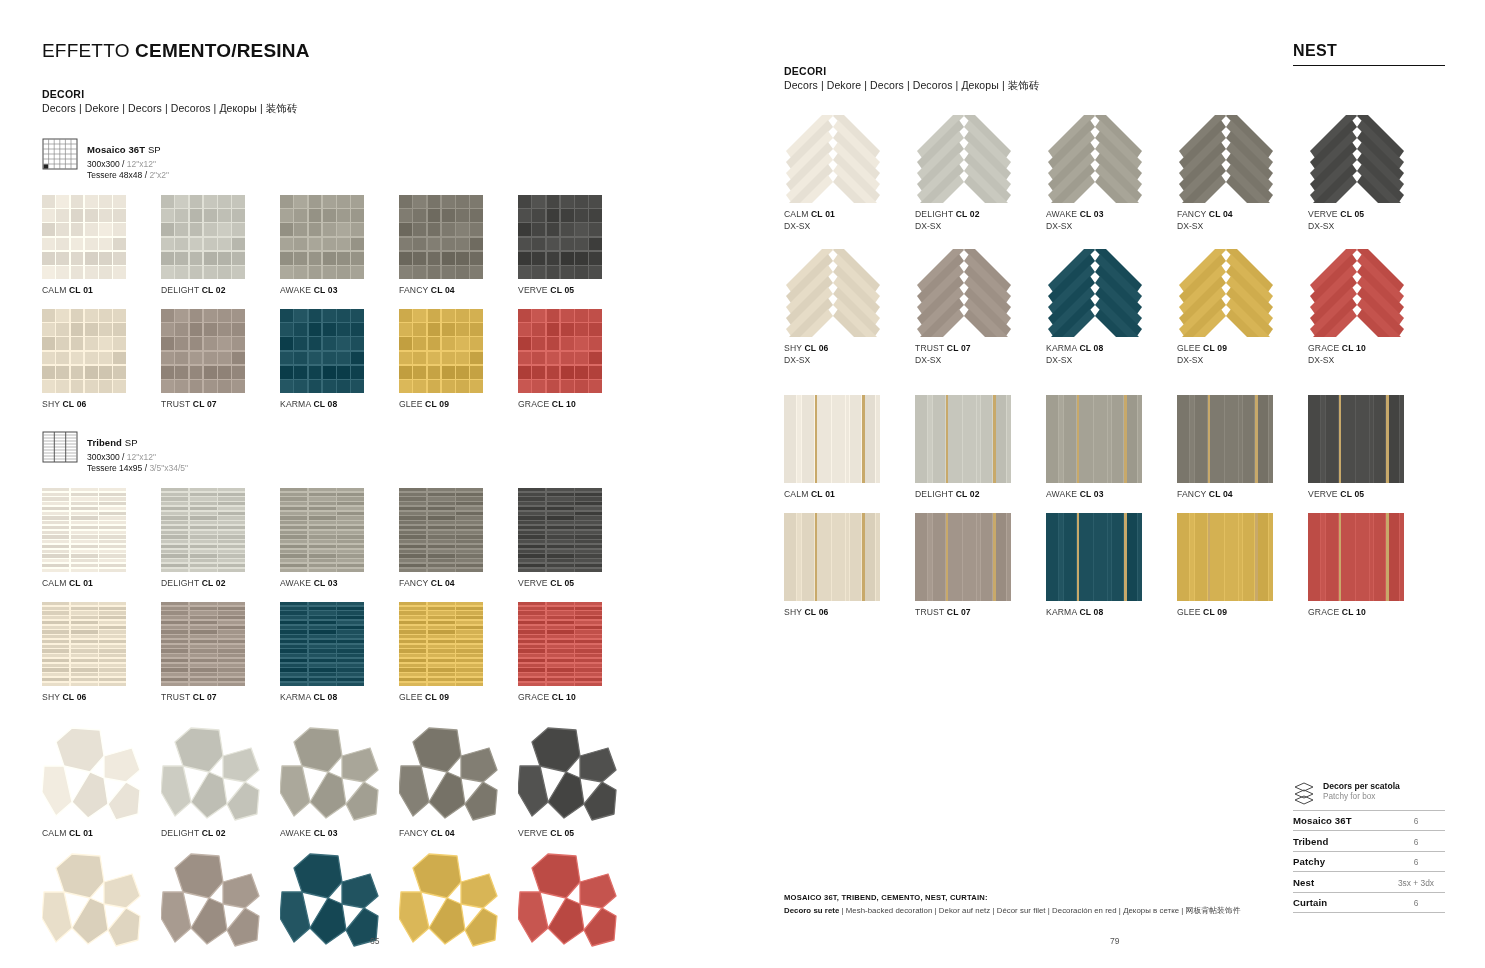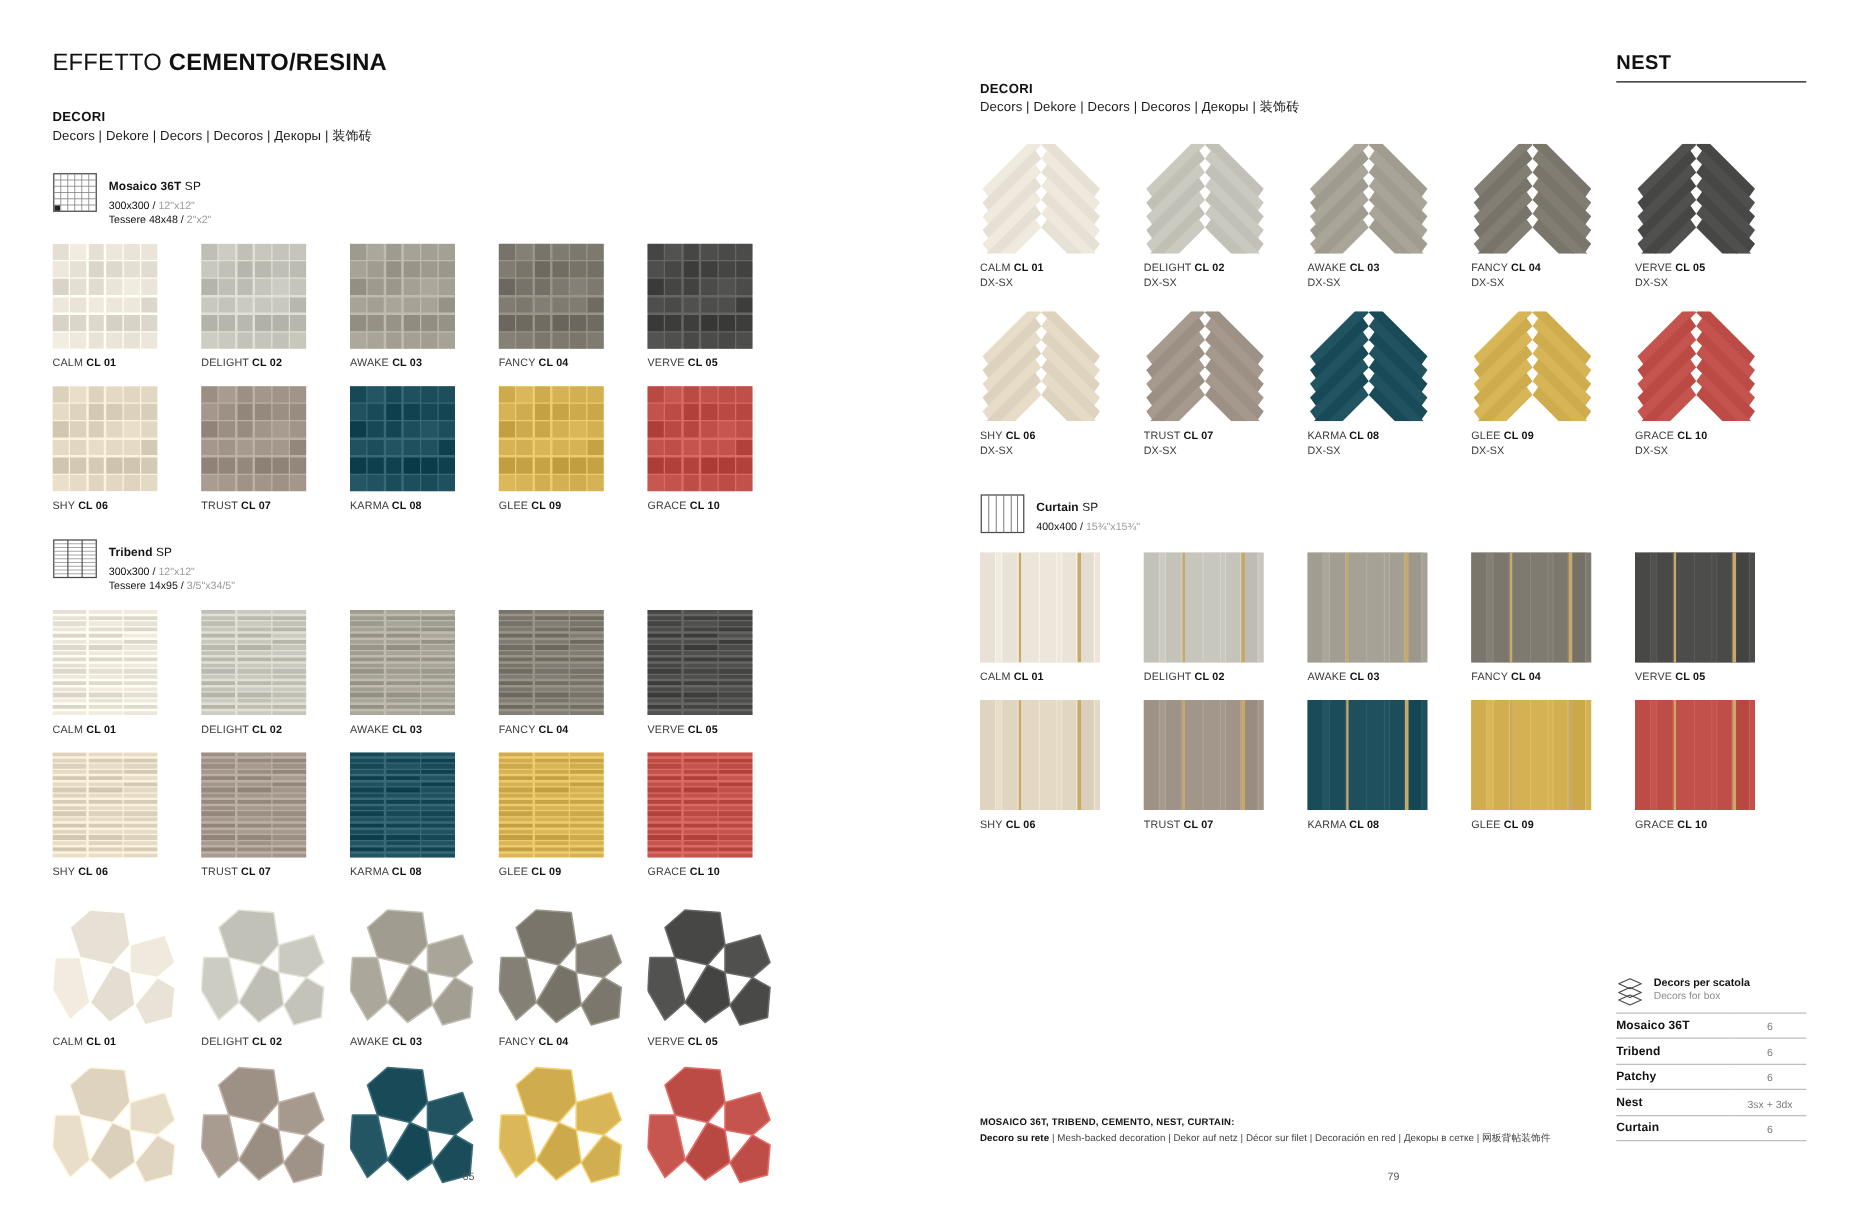--- a/index.html
+++ b/index.html
@@ -1580,36 +1580,20 @@
                 <path d="M2 102 L44 60 L49 67 L7 109 Z" fill="#c5544e"></path>
                 <path d="M96 102 L54 60 L49 67 L91 109 Z" fill="#bc4b45"></path>
               </svg></div>
             <div class="sw-label"><span>GRACE </span><b>CL 10</b></div>
             <div class="sw-sub">DX-SX</div>
           </div>
         </div>
     </div>
 
     <div class="family" style="margin-top:30px">
-      <div class="fam-head">
-        <span class="fam-icon">
-          <svg width="36" height="34" viewBox="0 0 36 34">
-            <rect x="1" y="1" width="34" height="30" fill="#fff" stroke="#4a4a4a" stroke-width="1"></rect>
-            <g stroke="#7a7a7a" stroke-width=".8">
-              <path d="M7 1V31M13 1V31M19 1V31M25 1V31M30 1V31"></path>
-            </g>
-          </svg>
-        </span>
-        <span class="fam-text">
-          <span class="fam-name"><b>Curtain</b> <span class="sp">SP</span></span>
-          <div class="fam-dim">
-            <span>400x400 / </span><span class="im">15¾"x15¾"</span>
-          </div>
-        </span>
-      </div>
       <div class="sw-row" id="curtain-r1">
           <div class="sw-cell" style="width: 131px;">
             <div class="tile t-curtain" style="background: rgb(236, 230, 218);">
               <div class="stripes">
                 <i style="width: 14%; background: rgb(232, 226, 214); border-right: 0.8px solid rgb(250, 244, 232);"></i>
                 <i style="width: 5%; background: rgb(241, 235, 223); border-right: 0.8px solid rgb(250, 244, 232);"></i>
                 <i style="width: 13%; background: rgb(233, 227, 215); border-right: 0.8px solid rgb(250, 244, 232);"></i>
                 <i style="width: 2.5%; background: rgb(200, 169, 106);"></i>
                 <i style="width: 16%; background: rgb(236, 230, 218); border-right: 0.8px solid rgb(250, 244, 232);"></i>
                 <i style="width: 14%; background: rgb(237, 231, 219); border-right: 0.8px solid rgb(250, 244, 232);"></i>
@@ -1785,21 +1769,21 @@
           <svg width="22" height="24" viewBox="0 0 22 24">
             <g fill="none" stroke="#4a4a4a" stroke-width="1" stroke-linejoin="round">
               <path d="M11 2 L20 6 L11 10 L2 6 Z"></path>
               <path d="M11 9 L20 13 L11 17 L2 13 Z"></path>
               <path d="M11 15 L20 19 L11 23 L2 19 Z"></path>
             </g>
           </svg>
         </span>
         <span>
           <div class="ppb-t1">Decors per scatola</div>
-          <div class="ppb-t2">Decors for box</div>
+          <div class="ppb-t2">Patchy for box</div>
         </span>
       </div>
       <table>
           <tbody id="ppb-body">
             <tr>
               <td class="nm">Mosaico 36T</td>
               <td class="qt">6</td>
             </tr>
             <tr>
               <td class="nm">Tribend</td>

